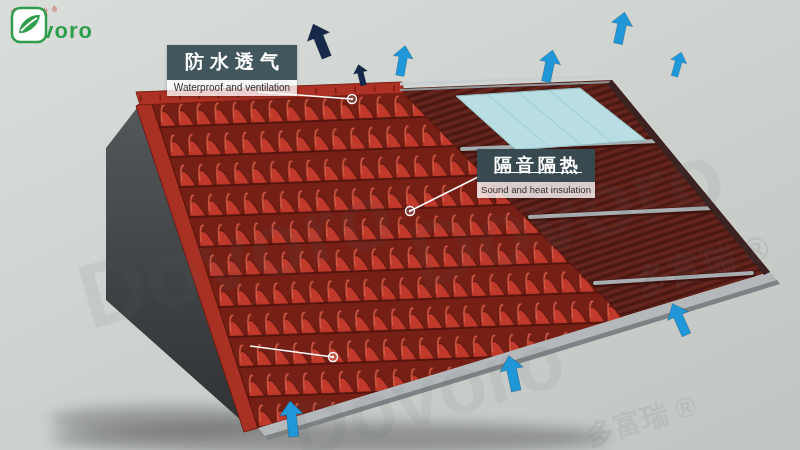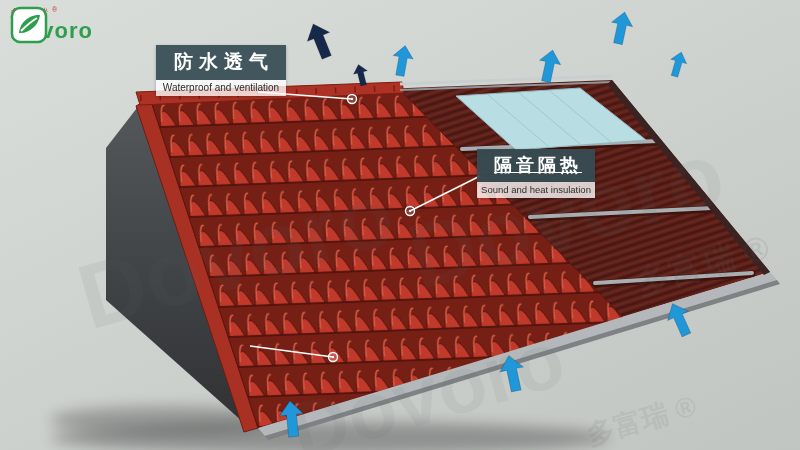--- a/index.html
+++ b/index.html
@@ -131,21 +131,21 @@
       <rect x="2" y="2" width="34" height="34" rx="8" fill="#ffffff" stroke="#2f9e4c" stroke-width="2.5"></rect>
       <path d="M9,27 C10,13 24,8 30,9 C29,19 19,28 9,27 Z" fill="#2f9e4c"></path>
       <path d="M11,25 C16,20 22,15 27,12" fill="none" stroke="#ffffff" stroke-width="2"></path>
     </svg>
     <div class="logo-text">
       <div class="logo-cn"><span>多富瑞</span><sup>®</sup></div>
       <div class="logo-name">Dovoro</div>
     </div>
   </div>
 
-  <div class="callout" style="left:156px;top:45px;width:130px;">
+  <div class="callout" style="left:167px;top:45px;width:130px;">
     <div class="title">防水透气</div>
     <div class="sub">Waterproof and ventilation</div>
   </div>
 
   <div class="callout" style="left:477px;top:149px;width:118px;">
     <div class="title" style="font-size:18px;letter-spacing:4px;text-indent:4px;text-decoration:underline;">隔音隔热</div>
     <div class="sub" style="font-size:9.5px;">Sound and heat insulation</div>
   </div>
 
 

